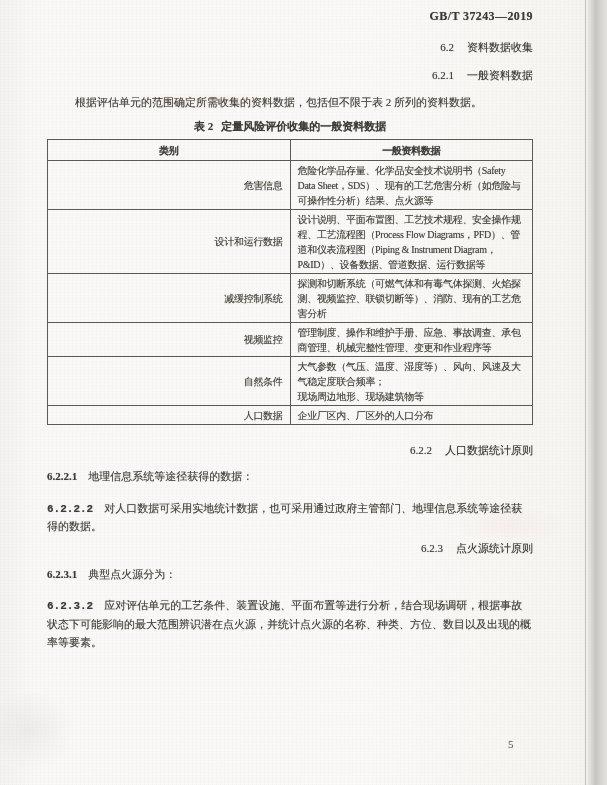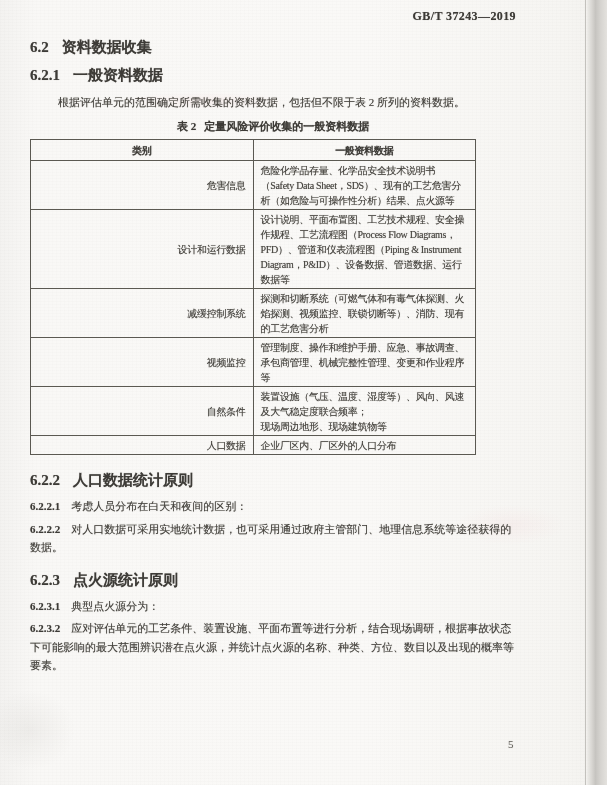--- a/index.html
+++ b/index.html
@@ -23,47 +23,47 @@
     position:absolute;inset:0;pointer-events:none;
     background:repeating-linear-gradient(0deg,rgba(90,85,75,.015) 0 1px,transparent 1px 3px),
                repeating-linear-gradient(90deg,rgba(90,85,75,.012) 0 1px,transparent 1px 4px);
   }
   .blob{position:absolute;border-radius:50%;pointer-events:none;}
   .blob.b1{left:120px;top:92px;width:170px;height:18px;background:radial-gradient(closest-side,rgba(232,160,168,.10),transparent);}
   .blob.b2{left:455px;top:505px;width:110px;height:40px;background:radial-gradient(closest-side,rgba(232,160,168,.09),transparent);}
   .blob.b3{left:-15px;top:690px;width:90px;height:80px;background:radial-gradient(closest-side,rgba(160,156,150,.12),transparent);}
 
   .content{
-    position:absolute;left:30px;top:0;width:486px;
+    position:absolute;left:47px;top:0;width:486px;
     font-size:11px;line-height:18.5px;
     text-shadow:0 0 .7px rgba(70,66,60,.55);
   }
   .std-ref{
     margin-top:7px;text-align:right;
     font-weight:bold;font-size:12px;letter-spacing:.4px;color:#3c3a36;
   }
-  .heading{margin-top:15px;font-weight:bold;font-size:15px;line-height:13px;color:#3d3b37;}
+  .heading{margin-top:15px;font-weight:normal;font-size:11px;line-height:13px;color:#3d3b37;text-align:right;}
   .heading .num{margin-right:13px;}
   .body-p{margin:11px 0 0;text-indent:28px;}
   .tbl-caption{margin:9px 0 0;text-align:center;font-weight:bold;font-size:11px;line-height:13px;color:#3d3b37;}
   .tbl-caption .cap-label{margin-right:8px;text-align:right;}
   table.doc-table{
-    margin-top:6px;width:446px;border-collapse:collapse;table-layout:fixed;
+    margin-top:6px;width:486px;border-collapse:collapse;table-layout:fixed;
     font-size:10px;line-height:15px;letter-spacing:-.3px;
   }
   table.doc-table td,table.doc-table th{
     border:1px solid #5b5952;padding:1.5px 7px;vertical-align:middle;
     font-weight:normal;color:#46443f;
   }
   table.doc-table th{font-weight:bold;color:#3d3b37;text-align:center;height:17px;}
   td.cat{width:82px;text-align:right;}
   td.desc{white-space:pre-line;text-align:left;}
 
   .clause{margin:10px 0 0;}
-  .clause.follow{margin-top:4px;}
+  .clause.follow{margin-top:14px;font-family:Liberation Mono, monospace;}
   .clause .cnum{font-weight:bold;margin-right:11px;color:#3d3b37;white-space:nowrap;}
   .list{margin:0;padding:0;list-style:none;}
   .list li{padding-left:31px;}
   .list .marker{display:inline-block;width:34px;}
   .page-num{
     position:absolute;left:508px;top:738px;
     font-size:11px;color:#6a6862;text-shadow:0 0 .7px rgba(90,86,80,.5);
   }
 </style>
 </head>
@@ -111,42 +111,42 @@
       <tr>
         <td class="cat">减缓控制系统</td>
         <td class="desc">探测和切断系统（可燃气体和有毒气体探测、火焰探测、视频监控、联锁切断等）、消防、现有的工艺危害分析</td>
       </tr>
       <tr>
         <td class="cat">视频监控</td>
         <td class="desc">管理制度、操作和维护手册、应急、事故调查、承包商管理、机械完整性管理、变更和作业程序等</td>
       </tr>
       <tr>
         <td class="cat">自然条件</td>
-        <td class="desc">装置设施（气压、温度、湿度等）、风向、风速及大气稳定度联合频率；
+        <td class="desc">大气参数（气压、温度、湿度等）、风向、风速及大气稳定度联合频率；
 现场周边地形、现场建筑物等</td>
       </tr>
       <tr>
         <td class="cat">人口数据</td>
         <td class="desc">企业厂区内、厂区外的人口分布</td>
       </tr>
     </tbody>
       </table>
 
     <div class="heading" style="margin-top:19px">
       <span class="num">6.2.2</span><span>人口数据统计原则</span>
     </div>
 
     <p class="clause">
-      <span class="cnum">6.2.2.1</span><span>考虑人员分布在白天和夜间的区别：</span>
+      <span class="cnum">6.2.2.1</span><span>地理信息系统等途径获得的数据：</span>
     </p>
     <p class="clause follow">
       <span class="cnum">6.2.2.2</span><span>对人口数据可采用实地统计数据，也可采用通过政府主管部门、地理信息系统等途径获得的数据。</span>
     </p>
 
-    <div class="heading" style="margin-top:17px">
+    <div class="heading" style="margin-top:5px">
       <span class="num">6.2.3</span><span>点火源统计原则</span>
     </div>
 
     <p class="clause">
       <span class="cnum">6.2.3.1</span><span>典型点火源分为：</span>
     </p>
     <p class="clause follow">
       <span class="cnum">6.2.3.2</span><span>应对评估单元的工艺条件、装置设施、平面布置等进行分析，结合现场调研，根据事故状态下可能影响的最大范围辨识潜在点火源，并统计点火源的名称、种类、方位、数目以及出现的概率等要素。</span>
     </p>
 

